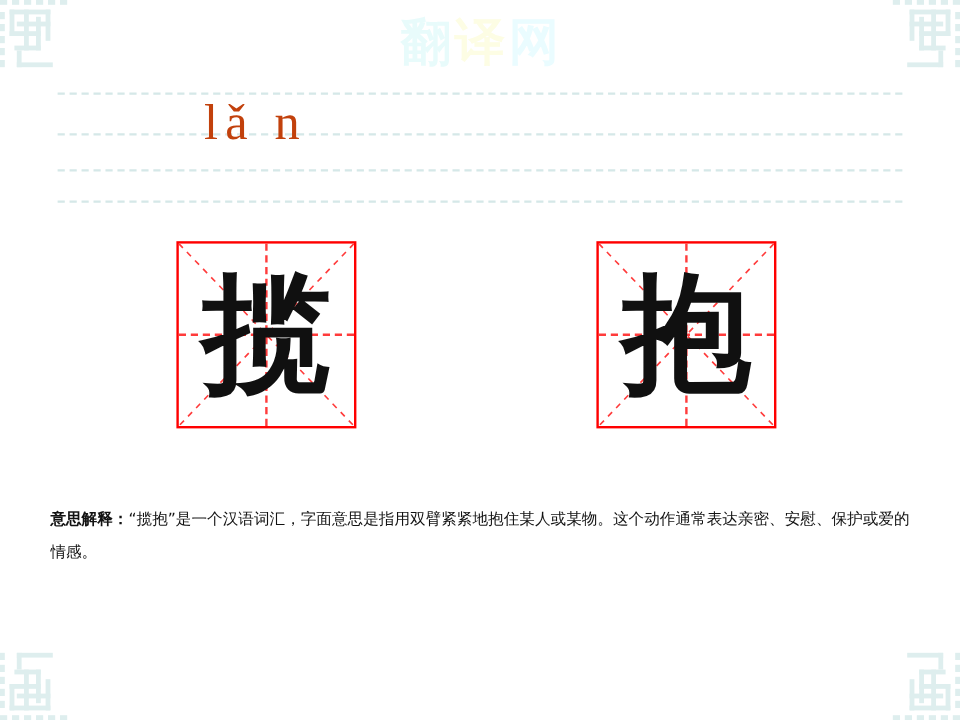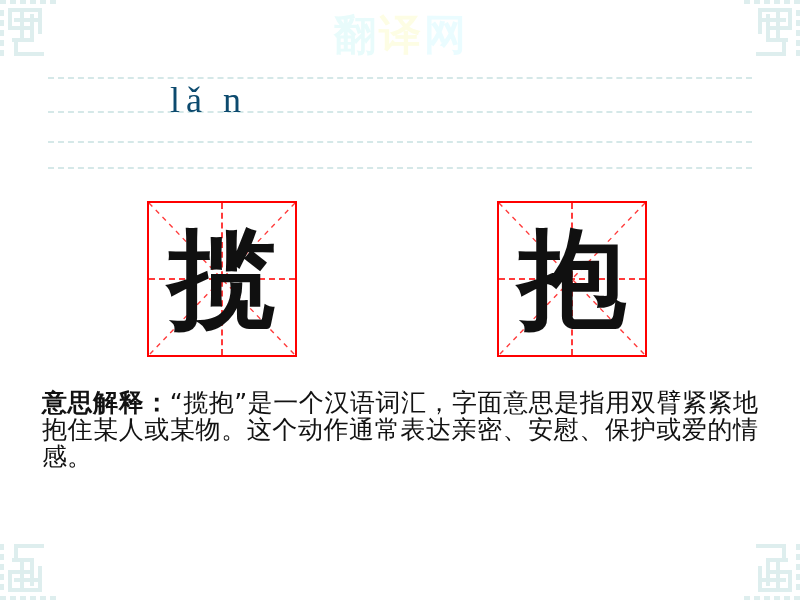--- a/index.html
+++ b/index.html
@@ -74,22 +74,22 @@
   }
   .staff-l0 { top: 0px;  }
   .staff-l1 { top: 34px; }
   .staff-l2 { top: 64px; }
   .staff-l3 { top: 90px; }
 
   .pinyin {
     position: absolute;
     top: 82px;
     font-family: "Liberation Serif", "DejaVu Serif", serif;
-    font-size: 36px;
-    color: #0c4a6e;
+    font-size: 42px;
+    color: #c2410c;
     letter-spacing: 6px;
     line-height: 1;
     white-space: nowrap;
   }
   .pinyin-1 { left: 170px; }
   .pinyin-2 { left: 519px; }
 
   
   .zigrid {
     position: absolute;
@@ -134,24 +134,24 @@
     font-weight: bold;
     color: #101010;
     line-height: 1;
     z-index: 2;
   }
 
   
   .explain {
     position: absolute;
     left: 42px;
-    top: 389px;
+    top: 420px;
     width: 716px;
     font-family: "DejaVu Sans", "Liberation Sans", sans-serif;
-    font-size: 25px;
+    font-size: 13px;
     line-height: 27px;
     color: #121212;
     text-align: justify;
   }
   .explain-label {
     font-weight: bold;
   }
 </style>
 </head>
 <body>

